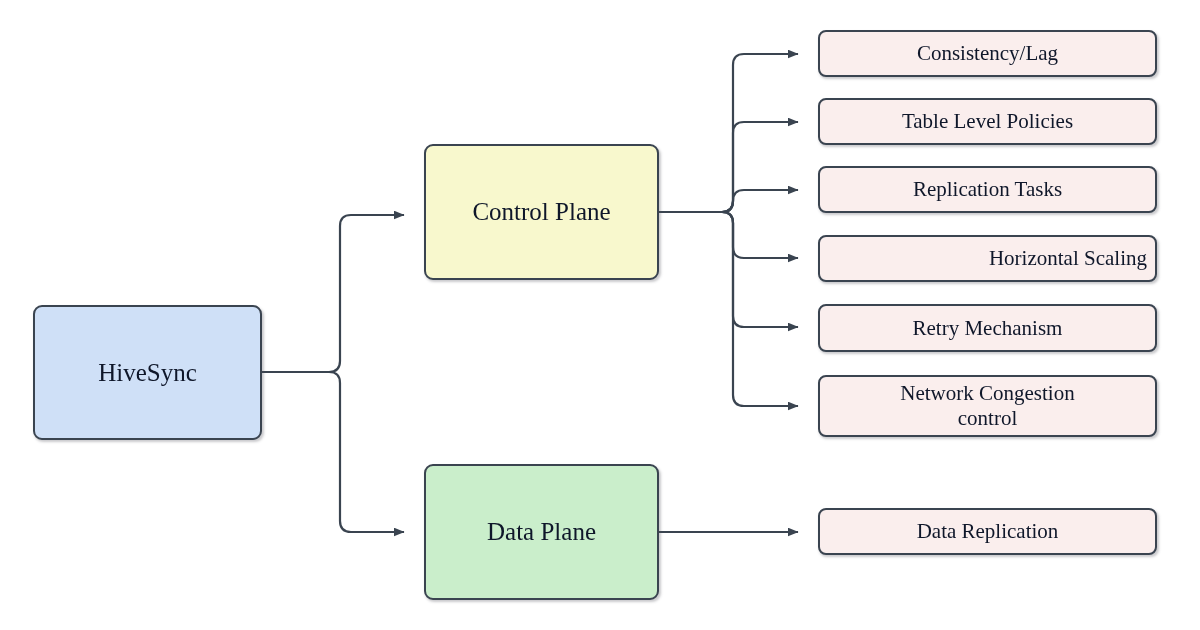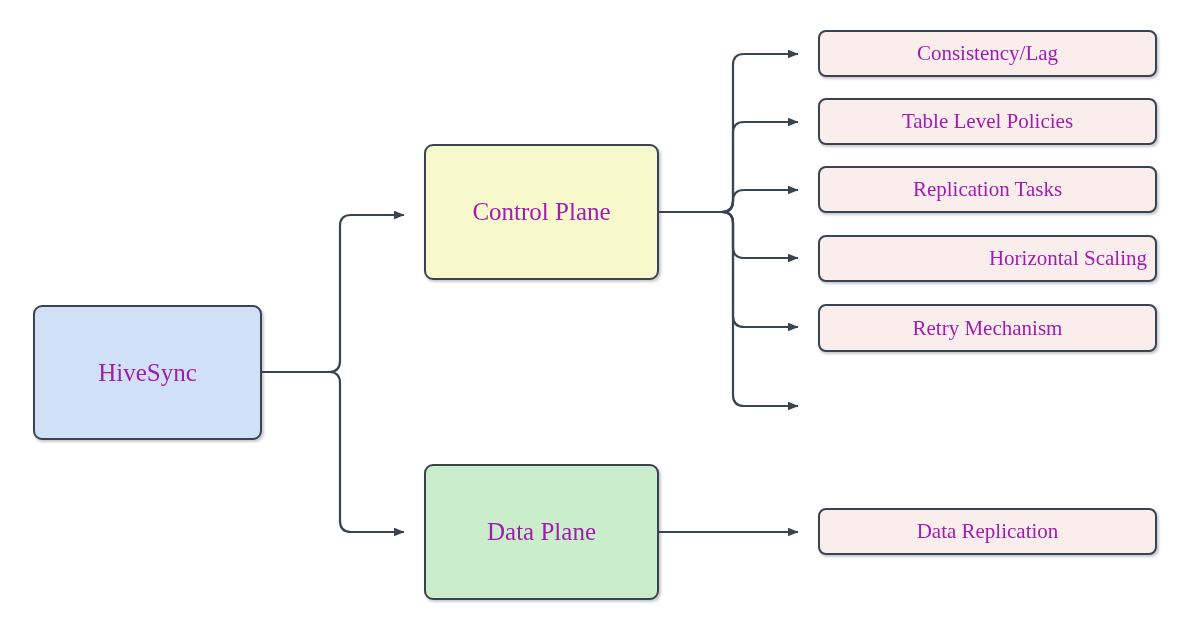--- a/index.html
+++ b/index.html
@@ -30,21 +30,21 @@
   }
   .node {
     position: absolute;
     box-sizing: border-box;
     border: 2.5px solid #3a4450;
     border-radius: 9px;
     display: flex;
     align-items: center;
     justify-content: center;
     text-align: center;
-    color: #a21caf;
+    color: #0f172a;
     line-height: 1.18;
     box-shadow: 1.5px 2px 2.5px rgba(80, 80, 90, 0.30);
   }
   .node-root {
     background: #cfe0f7;
     font-size: 25px;
   }
   .node-control {
     background: #f8f8cd;
     font-size: 25px;
@@ -114,18 +114,21 @@
   </div>
 
   <div class="node node-leaf" style="left:818px; top:235px; width:339px; height:47px;justify-content:flex-end;">
     <span class="node-label">Horizontal Scaling</span>
   </div>
 
   <div class="node node-leaf" style="left:818px; top:304px; width:339px; height:48px;">
     <span class="node-label">Retry Mechanism</span>
   </div>
 
+  <div class="node node-leaf" style="left:818px; top:375px; width:339px; height:62px;">
+    <span class="node-label" style="max-width:215px;">Network Congestion control</span>
+  </div>
 
   <div class="node node-leaf" style="left:818px; top:508px; width:339px; height:47px;">
     <span class="node-label">Data Replication</span>
   </div>
 
 </div>
 
 </body></html>

